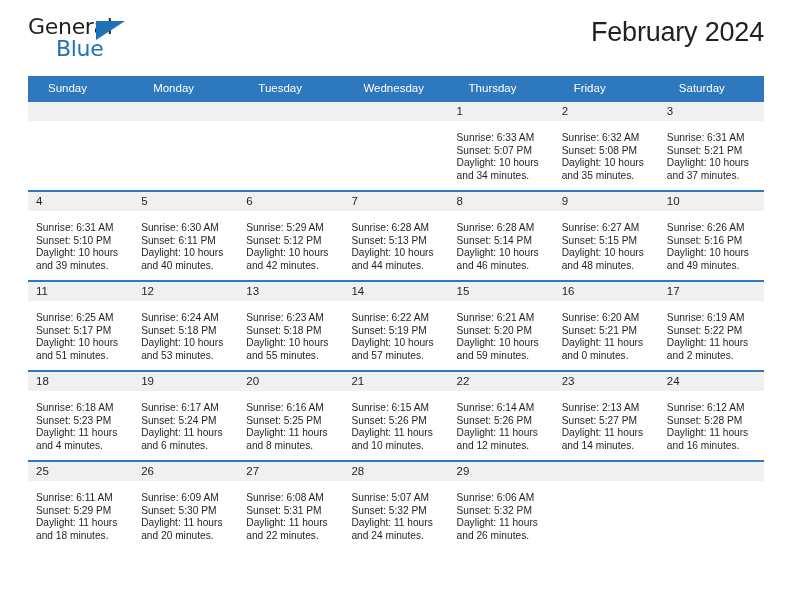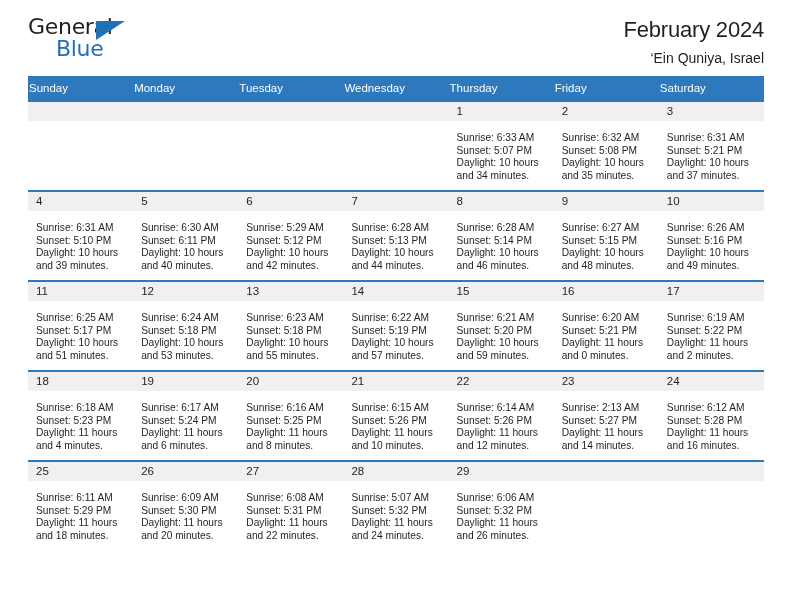--- a/index.html
+++ b/index.html
@@ -58,21 +58,21 @@
     top: 22px;
     font-size: 22px;
     letter-spacing: -0.3px;
     color: #1f71b8;
     font-family: "DejaVu Sans", sans-serif;
     font-weight: 400;
   }
 
   .title-block { text-align: right; padding-top: 2px; }
   .cal-title {
-    font-size: 22px;
+    font-size: 27px;
     font-weight: 400;
     color: #231f20;
     letter-spacing: -0.2px;
     line-height: 1.1;
   }
   .cal-subtitle {
     font-size: 14px;
     font-weight: 400;
     color: #231f20;
     margin-top: 9px;
@@ -85,21 +85,21 @@
     border-collapse: collapse;
     table-layout: fixed;
   }
 
   .calendar thead th {
     background: #2e78bd;
     color: #ffffff;
     font-size: 11.5px;
     font-weight: 400;
     text-align: left;
-    padding: 6px 0 6px 1px;
+    padding: 6px 0 6px 20px;
     height: 23px;
   }
 
   .week-row { height: 90px; }
 
   .calendar td {
     vertical-align: top;
     border-top: 2px solid #2e78bd;
     padding: 0;
     background: #ffffff;
@@ -131,21 +131,20 @@
   <div class="top-bar">
 
     <div class="logo">
       <span class="logo-general">General</span>
       <span class="logo-triangle"></span>
       <span class="logo-blue">Blue</span>
     </div>
 
     <div class="title-block">
       <div class="cal-title">February 2024</div>
-      <div class="cal-subtitle">‘Ein Quniya, Israel</div>
     </div>
 
   </div>
 
   <table class="calendar">
     <thead>
       <tr id="weekday-row">
           <th>Sunday</th>
           <th>Monday</th>
           <th>Tuesday</th>

